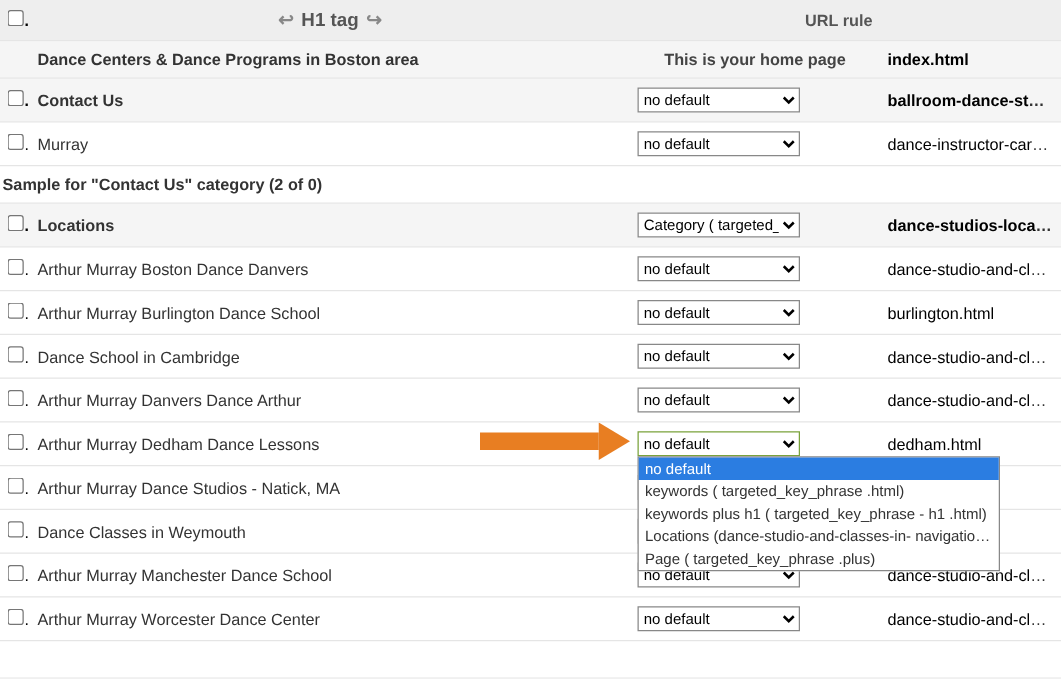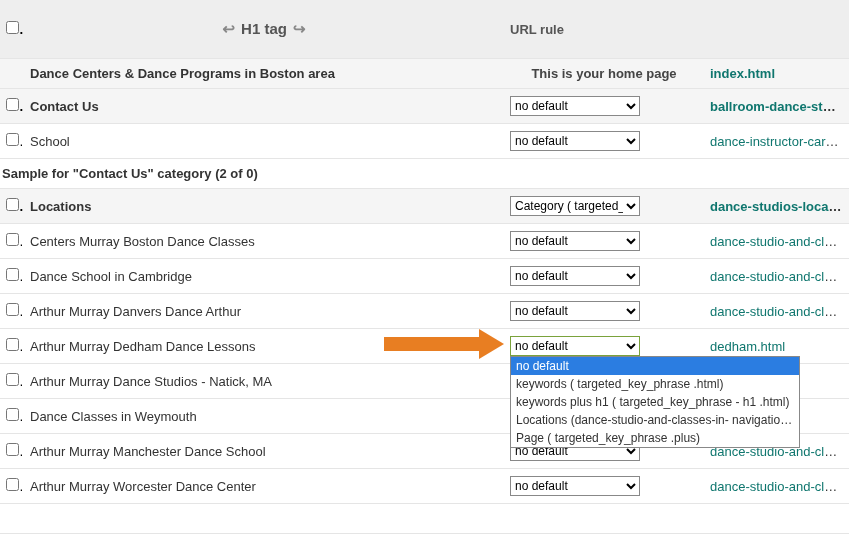--- a/index.html
+++ b/index.html
@@ -1,30 +1,30 @@
 <!DOCTYPE html>
 <html><head>
 <meta charset="utf-8">
 <style>
   * { box-sizing: border-box; margin: 0; padding: 0; }
   body { font-family: -apple-system, "Segoe UI", Arial, sans-serif; font-size: 13px; color: #333; background: #fff; width: 849px; }
   table { width: 100%; border-collapse: collapse; table-layout: fixed; }
   td { border-bottom: 1px solid #e5e5e5; padding: 7px 6px; vertical-align: middle; height: 30px; overflow: hidden; white-space: nowrap; text-overflow: ellipsis; }
-  tr.header-row td { background: #eee; font-weight: 600; text-align: center; color: #555; padding: 20px 6px; }
+  tr.header-row td { background: #eee; font-weight: 600; text-align: center; color: #555; padding: 7px 6px; }
   tr.bold-row td { background: #f5f5f5; font-weight: 700; }
   tr.sample-row td { font-weight: 700; padding: 6px 2px; }
   .col-check { width: 24px; text-align: center; }
   .col-title { width: 480px; }
   .col-rule { width: 200px; text-align: left; }
   .col-url { }
   tr.header-row .col-rule { text-align: center; }
   input[type=checkbox] { margin: 0; }
   select { width: 130px; font-size: 12px; border: 1px solid #888; background: #fff; height: 20px; }
   select.open { border: 1px solid #7aa23b; }
-  a { color: #0f766e; text-decoration: none; }
+  a { color: #000000; text-decoration: none; }
   .nav-icons { color: #888; font-size: 15px; }
   .nav-icons .title { color: #555; font-weight: 600; margin: 0 6px; }
   .dropdown-wrap { position: relative; }
   .dropdown-list {
     position: absolute; top: 20px; left: 0; width: 290px;
     background: #fff; border: 1px solid #888; z-index: 10;
     font-size: 12px;
   }
   .dropdown-list div { padding: 2px 5px; white-space: nowrap; overflow: hidden; text-overflow: ellipsis; }
   .dropdown-list div.selected { background: #2b7de1; color: #fff; }
@@ -48,55 +48,61 @@
   <colgroup>
     <col class="col-check">
       <col class="col-title">
       <col class="col-rule">
       <col class="col-url">
   </colgroup>
   <tbody id="tbody">
       <tr class="header-row">
         <td class="col-check"><input type="checkbox" style=""></td>
         <td class="col-title"><span class="nav-icons"><span>↩</span><span class="title">H1 tag</span><span>↪</span></span></td>
-        <td class="col-rule" style="text-align: left;"><span>URL rule</span></td>
+        <td class="col-rule" style="text-align: right;"><span>URL rule</span></td>
         <td class="col-url"></td>
       </tr>
       <tr class="bold-row">
         <td class="col-check"></td>
         <td class="col-title"><span>Dance Centers &amp; Dance Programs in Boston area</span></td>
         <td class="col-rule home-text"><span>This is your home page</span></td>
         <td class="col-url overflow-clip"><a href="#">index.html</a></td>
       </tr>
       <tr class="bold-row">
         <td class="col-check"><input type="checkbox" style=""></td>
         <td class="col-title"><span>Contact Us</span></td>
         <td class="col-rule"><select><option>no default</option></select></td>
         <td class="col-url overflow-clip"><a href="#">ballroom-dance-studios-in-boston</a></td>
       </tr>
       <tr>
         <td class="col-check"><input type="checkbox" style=""></td>
-        <td class="col-title"><span>School</span></td>
+        <td class="col-title"><span>Murray</span></td>
         <td class="col-rule"><select><option>no default</option></select></td>
         <td class="col-url overflow-clip"><a href="#">dance-instructor-careers-in-boston</a></td>
       </tr>
       <tr class="sample-row">
         <td colspan="4"><span>Sample for "Contact Us" category (2 of 0)</span></td>
       </tr>
       <tr class="bold-row">
         <td class="col-check"><input type="checkbox" style=""></td>
         <td class="col-title"><span>Locations</span></td>
         <td class="col-rule"><select><option>Category ( targeted_key_phrase .html)</option></select></td>
         <td class="col-url overflow-clip"><a href="#">dance-studios-locations-in-boston</a></td>
       </tr>
       <tr>
         <td class="col-check"><input type="checkbox" style=""></td>
-        <td class="col-title"><span>Centers Murray Boston Dance Classes</span></td>
+        <td class="col-title"><span>Arthur Murray Boston Dance Danvers</span></td>
         <td class="col-rule"><select><option>no default</option></select></td>
         <td class="col-url overflow-clip"><a href="#">dance-studio-and-classes-in-boston</a></td>
+      </tr>
+      <tr>
+        <td class="col-check"><input type="checkbox" style=""></td>
+        <td class="col-title"><span>Arthur Murray Burlington Dance School</span></td>
+        <td class="col-rule"><select><option>no default</option></select></td>
+        <td class="col-url overflow-clip"><a href="#">burlington.html</a></td>
       </tr>
       <tr>
         <td class="col-check"><input type="checkbox" style=""></td>
         <td class="col-title"><span>Dance School in Cambridge</span></td>
         <td class="col-rule"><select><option>no default</option></select></td>
         <td class="col-url overflow-clip"><a href="#">dance-studio-and-classes-in-cambridge</a></td>
       </tr>
       <tr>
         <td class="col-check"><input type="checkbox" style=""></td>
         <td class="col-title"><span>Arthur Murray Danvers Dance Arthur</span></td>

